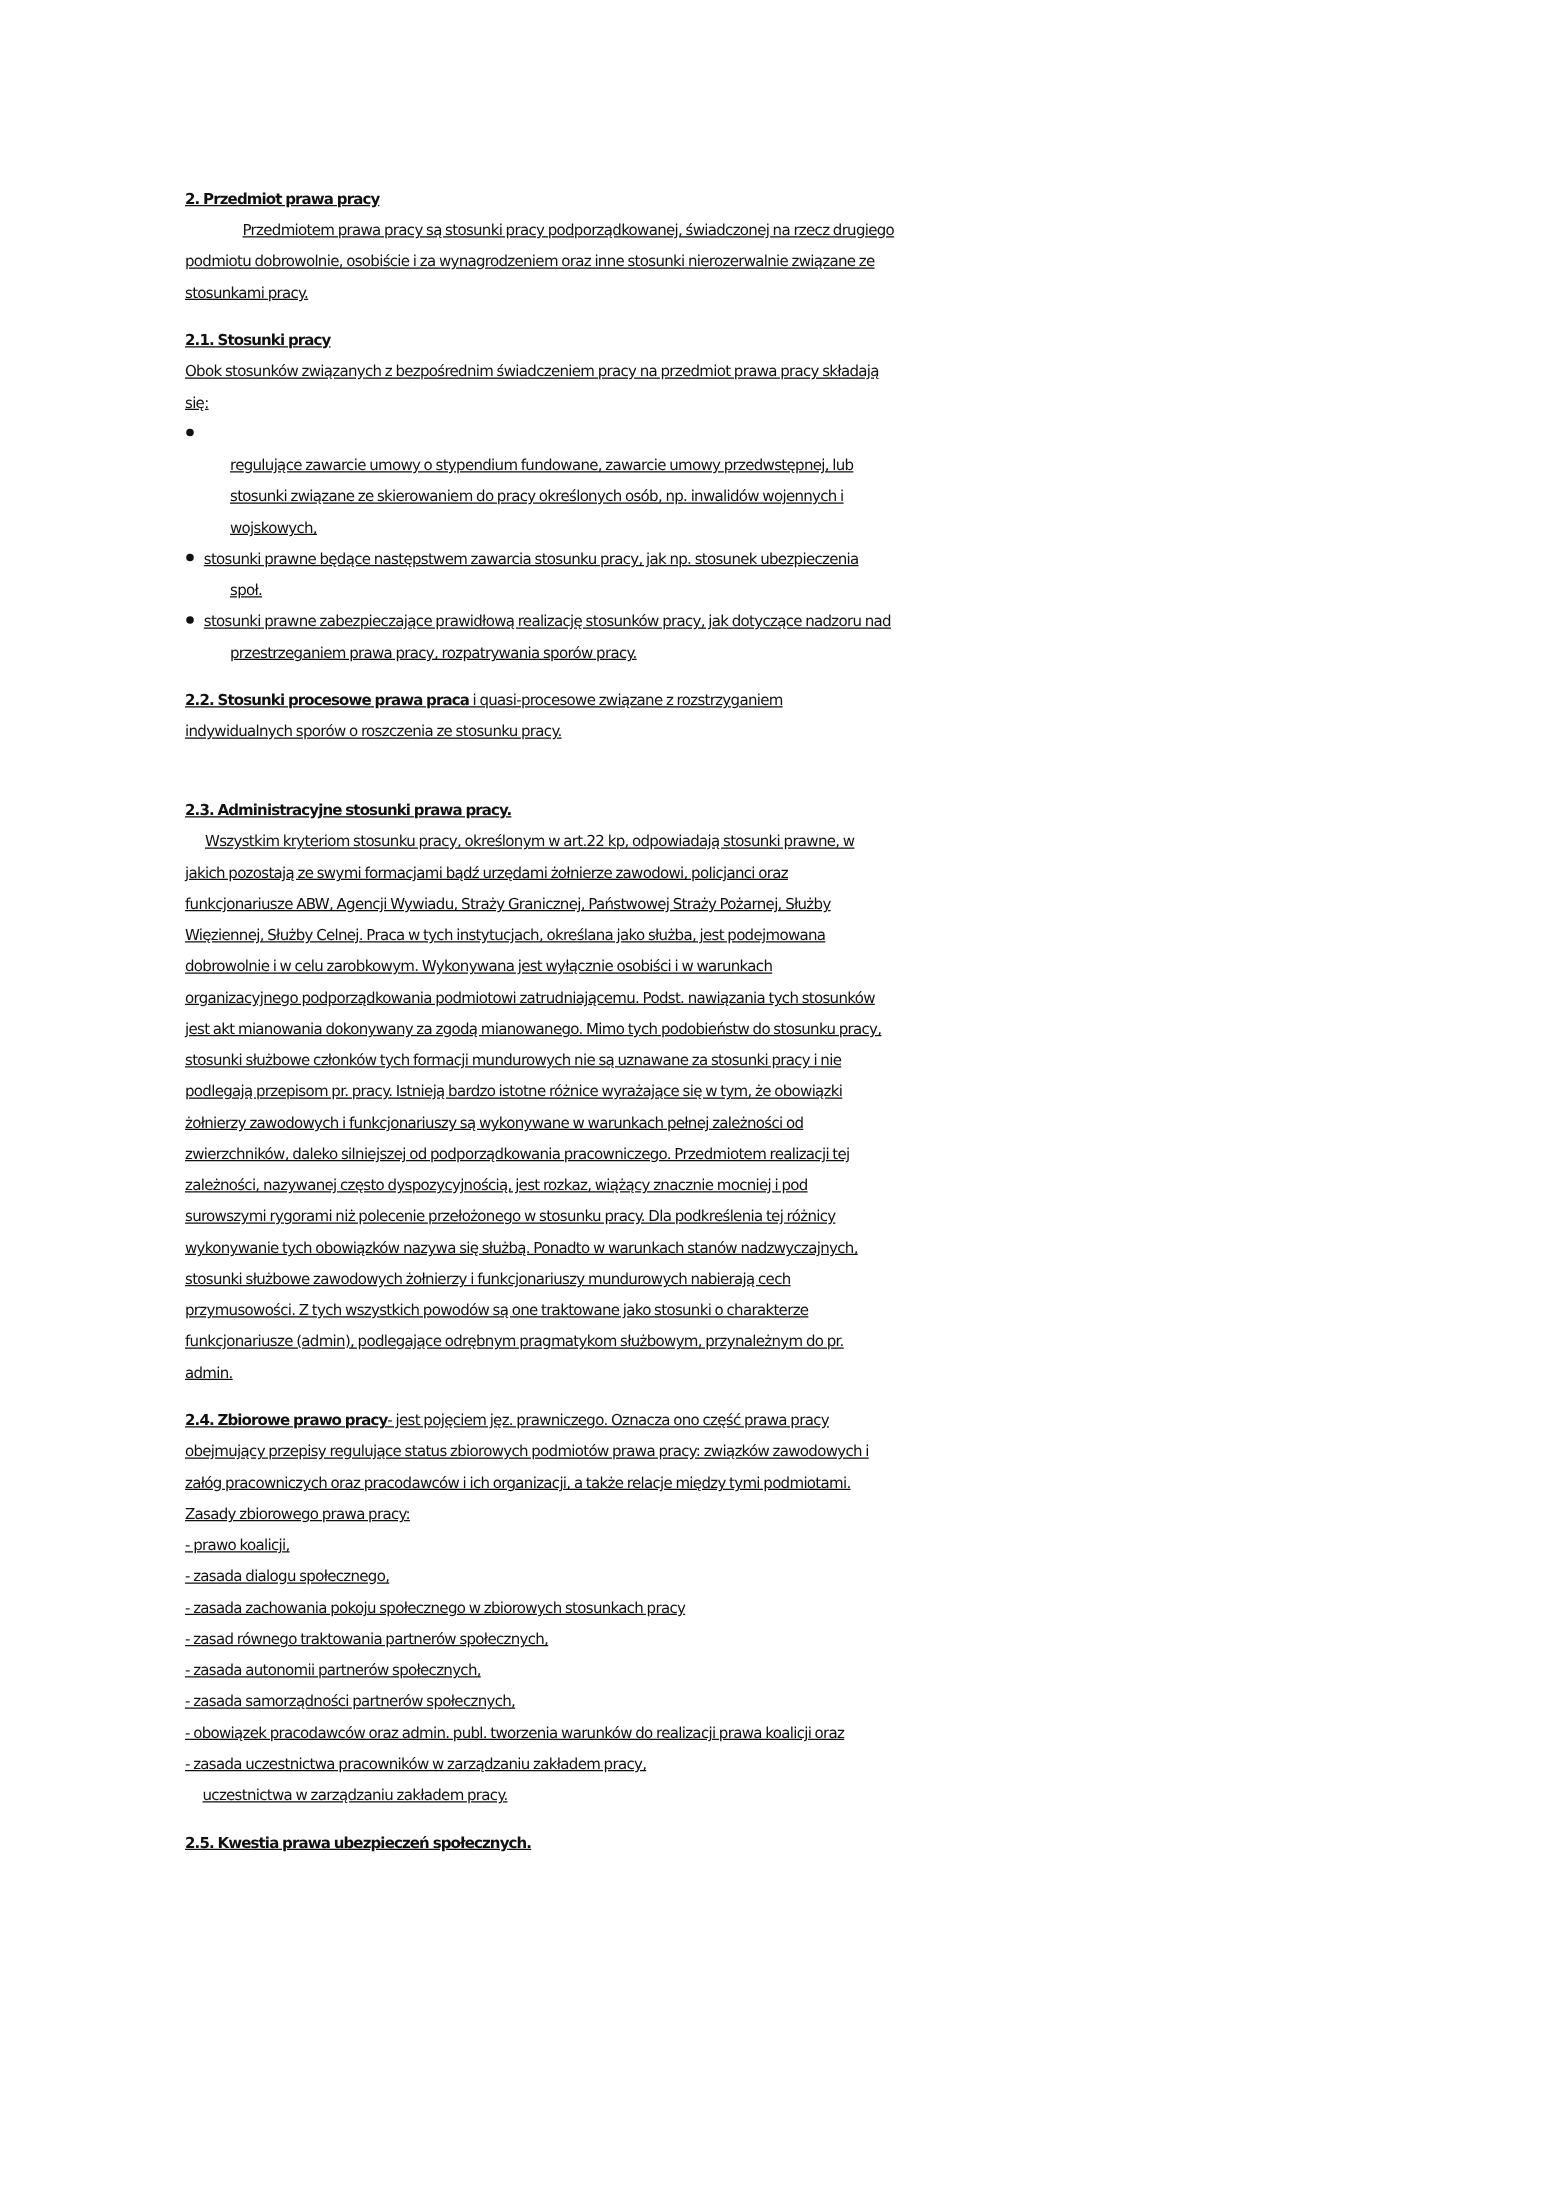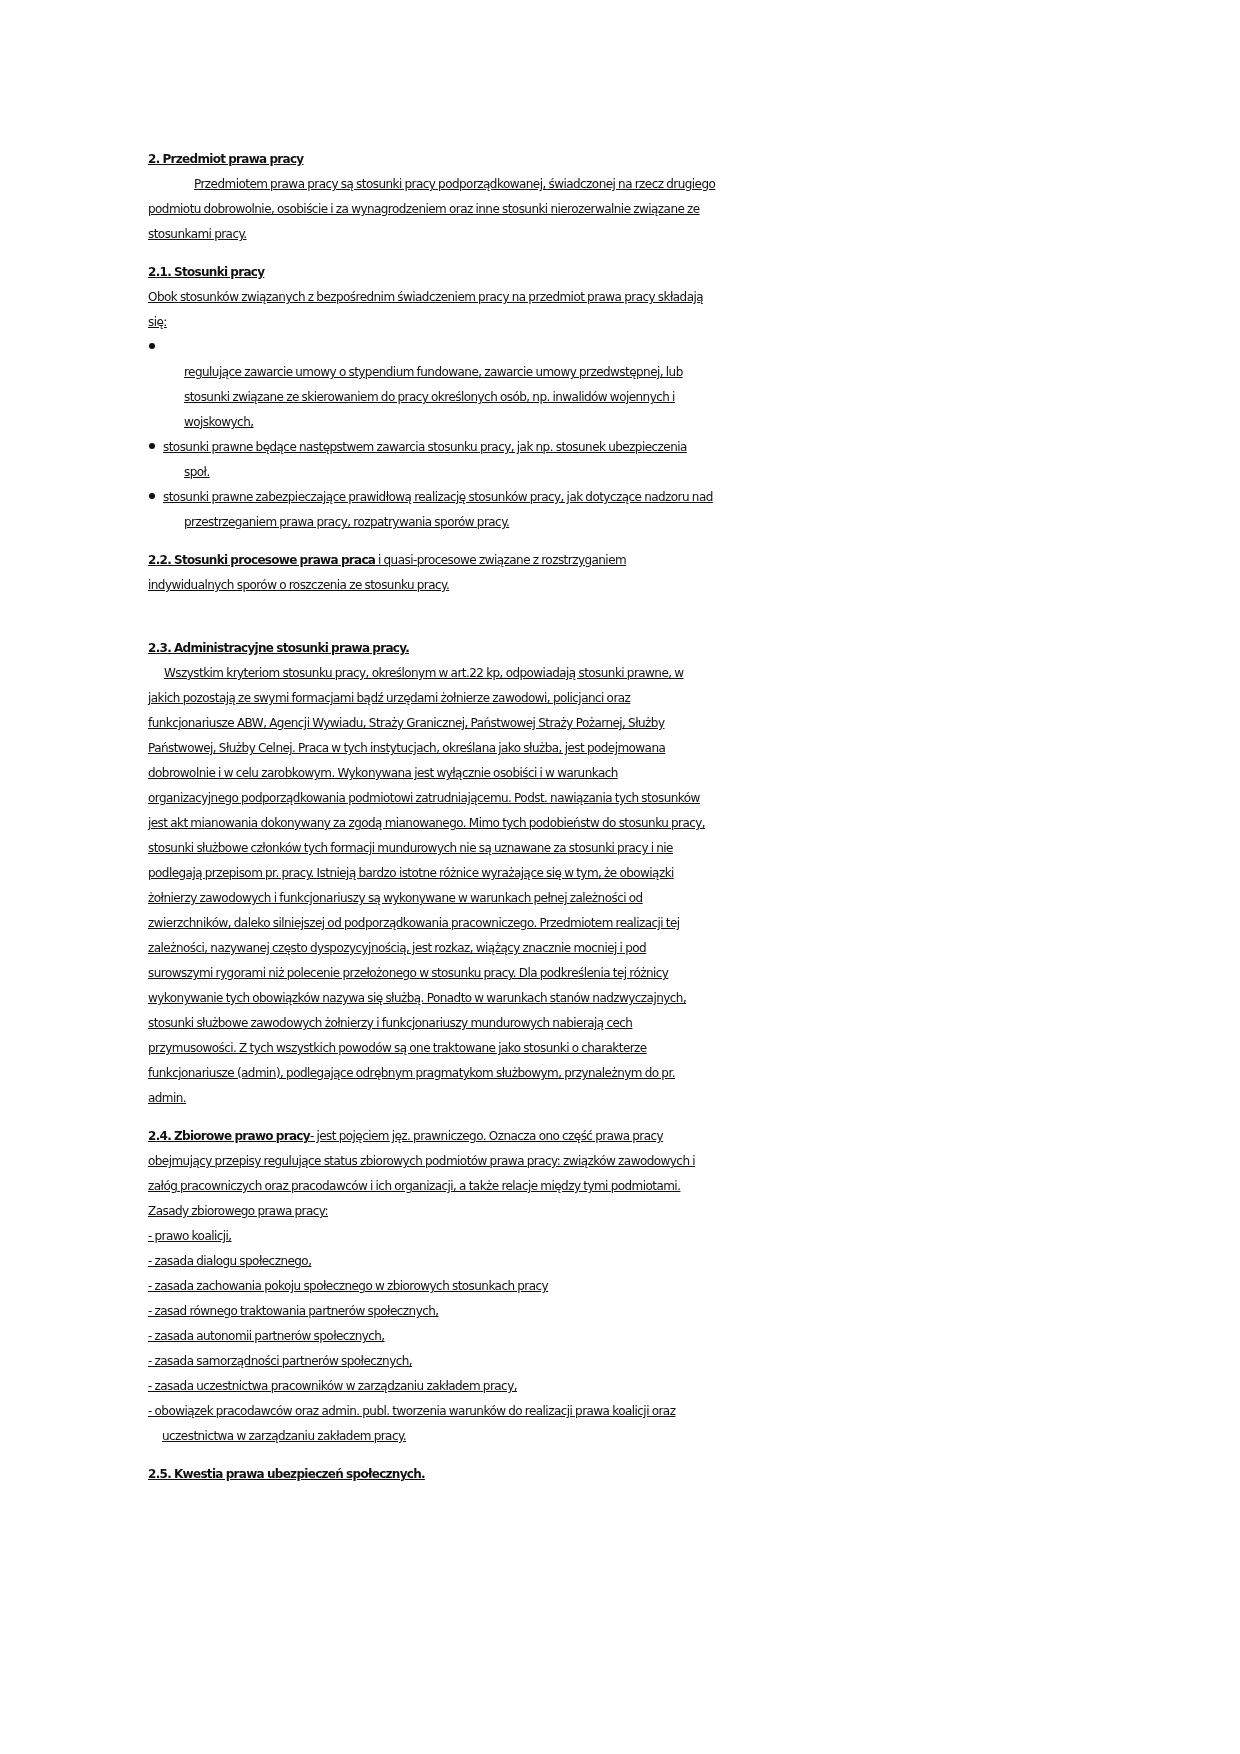--- a/index.html
+++ b/index.html
@@ -57,21 +57,21 @@
 
   <div class="line"><span class="b">2.2. Stosunki procesowe prawa praca</span><span> i quasi-procesowe związane z rozstrzyganiem</span></div>
   <div class="line">indywidualnych sporów o roszczenia ze stosunku pracy.</div>
 
   <div class="gap2"></div>
 
   <div class="line b">2.3. Administracyjne stosunki prawa pracy.</div>
   <div class="line ind3">Wszystkim kryteriom stosunku pracy, określonym w art.22 kp, odpowiadają stosunki prawne, w</div>
   <div class="line">jakich pozostają ze swymi formacjami bądź urzędami żołnierze zawodowi, policjanci oraz</div>
   <div class="line">funkcjonariusze ABW, Agencji Wywiadu, Straży Granicznej, Państwowej Straży Pożarnej, Służby</div>
-  <div class="line">Państwowej, Służby Celnej. Praca w tych instytucjach, określana jako służba, jest podejmowana</div>
+  <div class="line">Więziennej, Służby Celnej. Praca w tych instytucjach, określana jako służba, jest podejmowana</div>
   <div class="line">dobrowolnie i w celu zarobkowym. Wykonywana jest wyłącznie osobiści i w warunkach</div>
   <div class="line">organizacyjnego podporządkowania podmiotowi zatrudniającemu. Podst. nawiązania tych stosunków</div>
   <div class="line">jest akt mianowania dokonywany za zgodą mianowanego. Mimo tych podobieństw do stosunku pracy,</div>
   <div class="line">stosunki służbowe członków tych formacji mundurowych nie są uznawane za stosunki pracy i nie</div>
   <div class="line">podlegają przepisom pr. pracy. Istnieją bardzo istotne różnice wyrażające się w tym, że obowiązki</div>
   <div class="line">żołnierzy zawodowych i funkcjonariuszy są wykonywane w warunkach pełnej zależności od</div>
   <div class="line">zwierzchników, daleko silniejszej od podporządkowania pracowniczego. Przedmiotem realizacji tej</div>
   <div class="line">zależności, nazywanej często dyspozycyjnością, jest rozkaz, wiążący znacznie mocniej i pod</div>
   <div class="line">surowszymi rygorami niż polecenie przełożonego w stosunku pracy. Dla podkreślenia tej różnicy</div>
   <div class="line">wykonywanie tych obowiązków nazywa się służbą. Ponadto w warunkach stanów nadzwyczajnych,</div>
@@ -86,21 +86,21 @@
   <div class="line">obejmujący przepisy regulujące status zbiorowych podmiotów prawa pracy: związków zawodowych i</div>
   <div class="line">załóg pracowniczych oraz pracodawców i ich organizacji, a także relacje między tymi podmiotami.</div>
   <div class="line">Zasady zbiorowego prawa pracy:</div>
   <div>
     <div class="line">- prawo koalicji,</div>
     <div class="line">- zasada dialogu społecznego,</div>
     <div class="line">- zasada zachowania pokoju społecznego w zbiorowych stosunkach pracy</div>
     <div class="line">- zasad równego traktowania partnerów społecznych,</div>
     <div class="line">- zasada autonomii partnerów społecznych,</div>
     <div class="line">- zasada samorządności partnerów społecznych,</div>
+    <div class="line">- obowiązek pracodawców oraz admin. publ. tworzenia warunków do realizacji prawa koalicji oraz</div>
     <div class="line">- zasada uczestnictwa pracowników w zarządzaniu zakładem pracy,</div>
-    <div class="line">- obowiązek pracodawców oraz admin. publ. tworzenia warunków do realizacji prawa koalicji oraz</div>
     <div class="line ind4">uczestnictwa w zarządzaniu zakładem pracy.</div>
   </div>
 
   <div class="gap"></div>
 
   <div class="line b">2.5. Kwestia prawa ubezpieczeń społecznych.</div>
 </div>
 
 </body></html>

